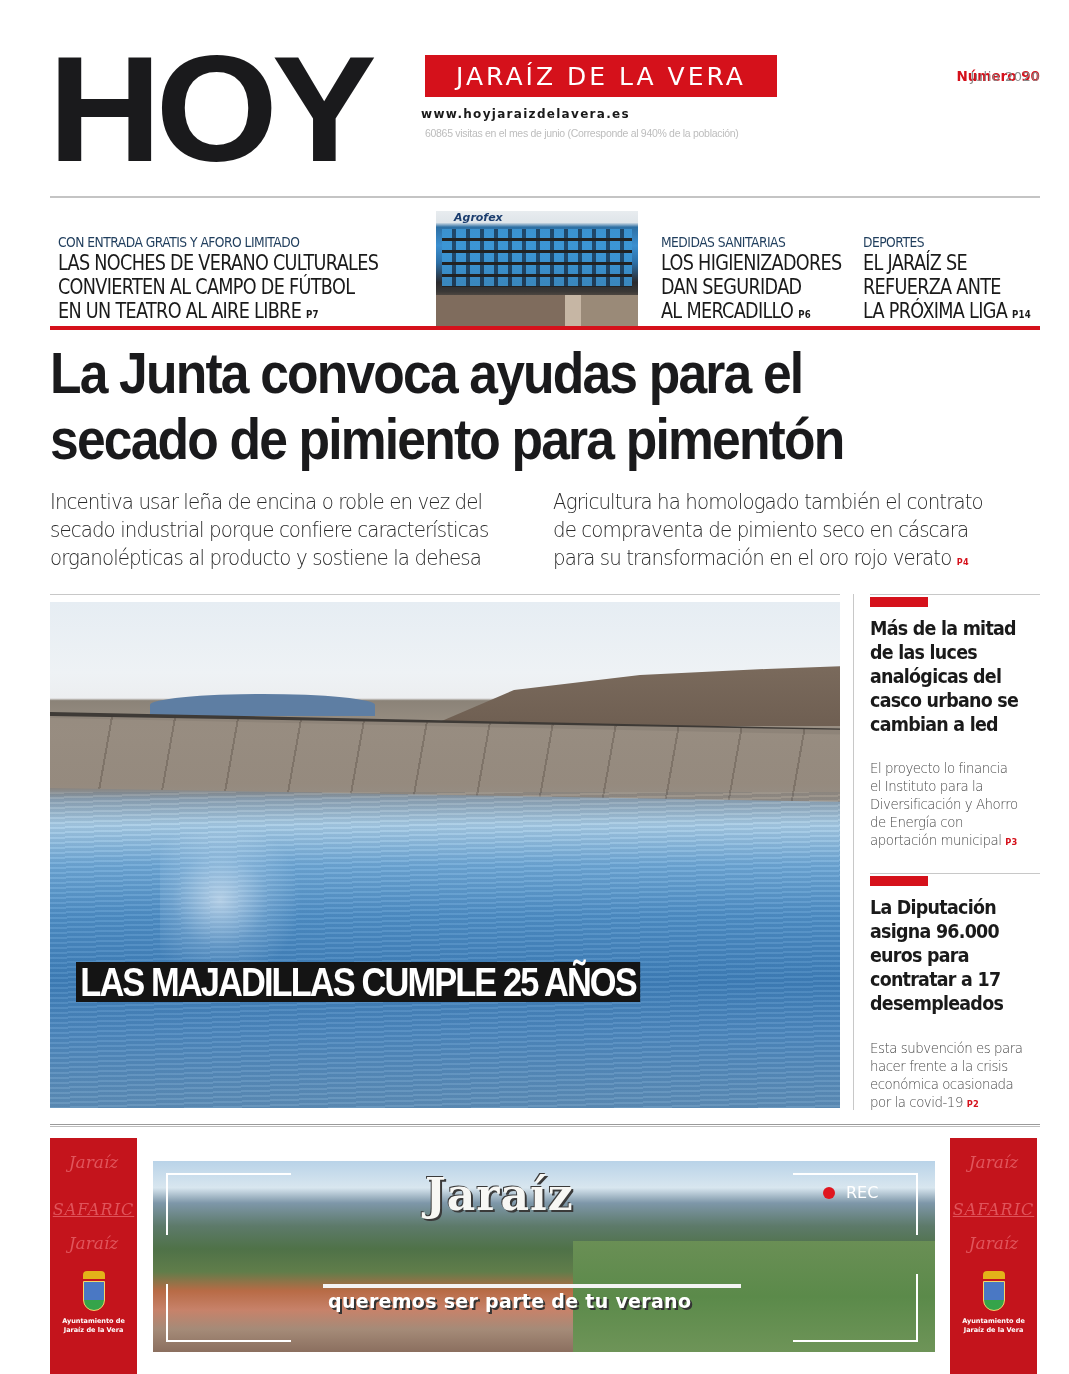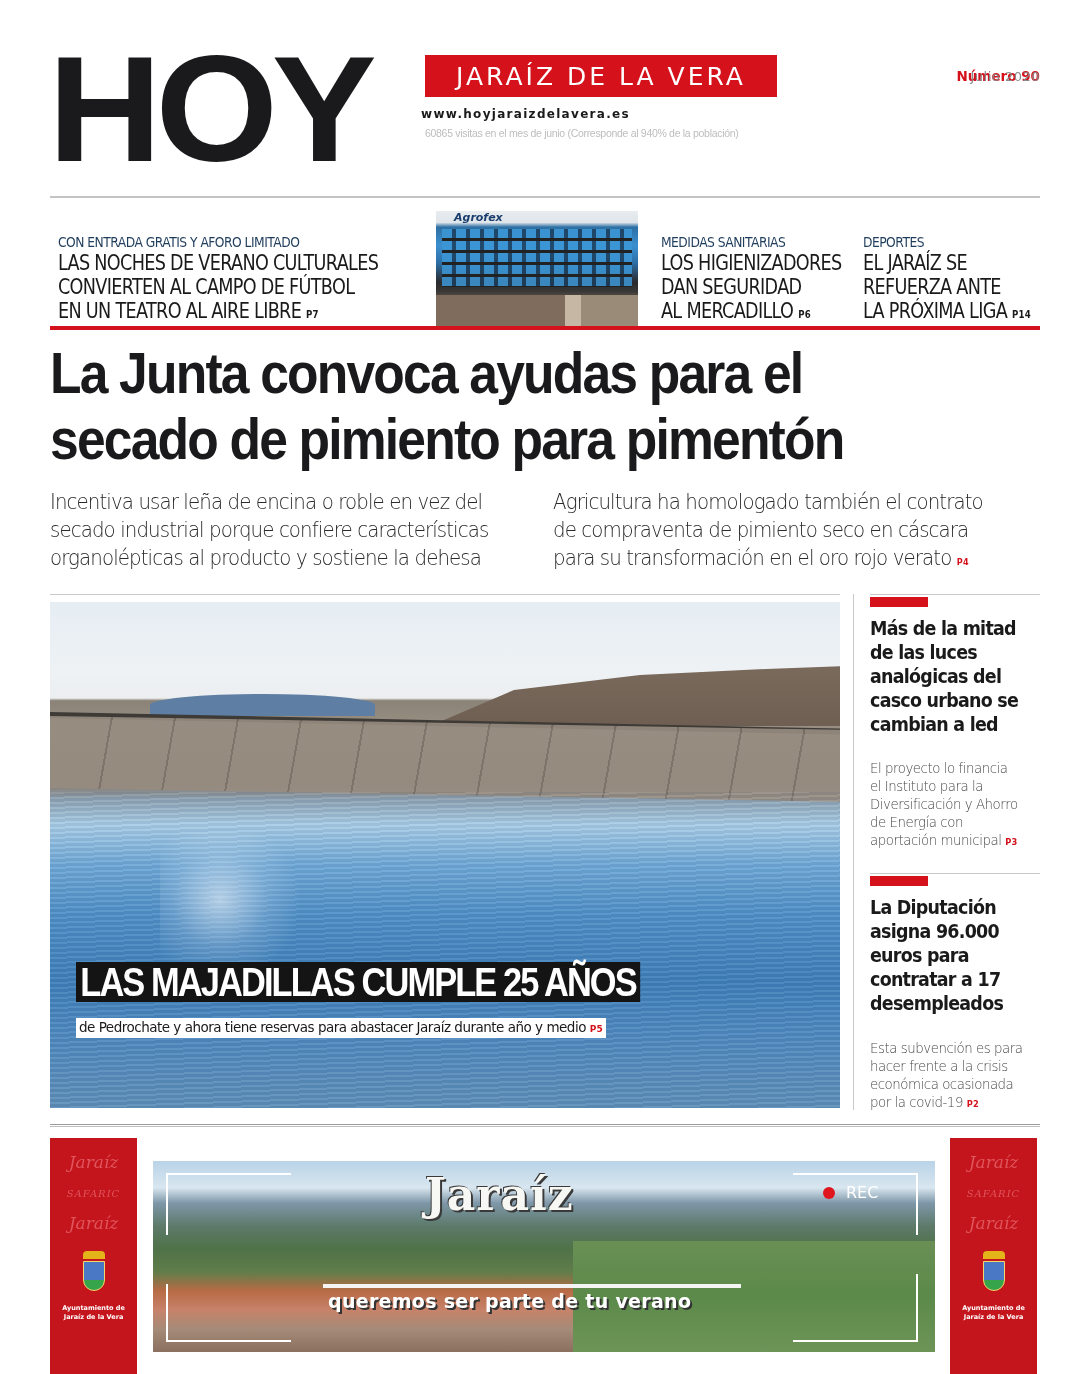--- a/index.html
+++ b/index.html
@@ -50,26 +50,26 @@
   .side-vrule { position: absolute; left: 853px; top: 594px; width: 1px; height: 516px; background: #c8c8c8; }
   .side-hrule { position: absolute; left: 870px; width: 170px; height: 1px; background: #c8c8c8; }
   .side-tag { position: absolute; left: 870px; width: 58px; height: 10px; background: #d5111b; }
   .side-head { position: absolute; left: 870px; font-family: "DejaVu Sans", sans-serif; font-weight: 700; font-size: 19px; line-height: 24px; letter-spacing: -0.8px; color: #1a1a1a; transform: scaleX(0.92); transform-origin: left top; white-space: nowrap; }
   .side-body { position: absolute; left: 870px; font-family: "DejaVu Sans", sans-serif; font-weight: 300; font-size: 14.5px; line-height: 18px; color: #4a4a4a; letter-spacing: -0.5px; transform: scaleX(0.92); transform-origin: left top; white-space: nowrap; }
 
   
   .rule-ad { position: absolute; left: 50px; top: 1124px; width: 990px; height: 3px; border-top: 1px solid #9a9a9a; border-bottom: 1px solid #bdbdbd; }
   .ad-side { position: absolute; top: 1138px; width: 87px; height: 236px; background: #c4141c; display: flex; flex-direction: column; align-items: center; }
   .ad-side .brand { font-family: "DejaVu Serif", serif; font-style: italic; color: #e0545b; font-size: 17px; margin-top: 14px; }
-  .ad-side .brand.small { font-size: 10px; margin-top: 16px; letter-spacing: 1px; }
+  .ad-side .brand.small { font-size: 16px; margin-top: 28px; letter-spacing: 1px; text-decoration: underline; }
   .ad-side .brand.three { margin-top: 14px; }
   .ad-side .crest { margin-top: 18px; width: 26px; height: 40px; }
   .ad-side .crest-crown { width: 22px; height: 8px; margin: 0 auto; background: #e3b319; border-radius: 4px 4px 0 0; }
   .ad-side .crest-shield { width: 22px; height: 30px; margin: 2px auto 0; background: linear-gradient(180deg, #4a78c4 0 65%, #35a44a 65%); border-radius: 0 0 11px 11px; border: 1px solid #f2d86a; }
-  .ad-side .town { font-family: "DejaVu Sans", sans-serif; font-weight: 700; font-size: 6.5px; color: #ffffff; text-align: center; line-height: 9px; margin-top: 13px; }
+  .ad-side .town { font-family: "DejaVu Sans", sans-serif; font-weight: 700; font-size: 6.5px; color: #ffffff; text-align: center; line-height: 9px; margin-top: 6px; }
   .ad-banner { position: absolute; left: 153px; top: 1161px; width: 782px; height: 191px; overflow: hidden;
     background: linear-gradient(180deg, #b9d3e8 0%, #d8e6ef 14%, #7e97a9 22%, #5d7a6a 34%, #4f7248 46%, #607d4a 58%, #b86b46 68%, #c7826a 78%, #a58b78 88%, #8b6f5f 100%); }
   .ad-banner .town-right { position: absolute; left: 420px; top: 80px; width: 362px; height: 111px; background: linear-gradient(180deg, #6a8f55 0%, #5b8a4a 50%, #6e9458 100%); }
   .ad-banner .frame { position: absolute; border-color: #ffffff; border-style: solid; border-width: 0; }
   .ad-banner .frame.tl { left: 13px; top: 12px; width: 125px; height: 62px; border-top-width: 2px; border-left-width: 2px; }
   .ad-banner .frame.bl { left: 13px; top: 123px; width: 125px; height: 58px; border-bottom-width: 2px; border-left-width: 2px; }
   .ad-banner .frame.tr { left: 640px; top: 12px; width: 125px; height: 62px; border-top-width: 2px; border-right-width: 2px; }
   .ad-banner .frame.br { left: 640px; top: 113px; width: 125px; height: 68px; border-bottom-width: 2px; border-right-width: 2px; }
   .ad-banner .bar { position: absolute; left: 170px; top: 123px; width: 418px; height: 4px; background: #f4f4f4; }
   .ad-banner .title1 { position: absolute; left: 272px; top: 8px; font-family: "DejaVu Serif", serif; font-weight: 700; font-size: 44px; color: #f7f7f4; text-shadow: 2px 2px 0 #3a3a3a, -1px -1px 0 #3a3a3a; letter-spacing: 1px; }
@@ -137,21 +137,20 @@
 <div class="rule-mid"></div>
 <div class="main-photo">
   <div class="hill-left"></div>
   <div class="hill-right"></div>
   <div class="dam-top"></div>
   <div class="dam-face"></div>
   <div class="ripples"></div>
   <div class="sparkle"></div>
   <div class="photo-title">LAS MAJADILLAS CUMPLE 25 AÑOS</div>
   <div class="photo-caption">
-    <div><span class="line"><span>de Pedrochate y ahora tiene reservas para abastacer Jaraíz durante año y medio</span> <span class="page-ref red" style="font-size:9px;">P5</span></span></div>
   </div>
 </div>
 
 <div class="side-vrule"></div>
 
 <div class="side-hrule" style="top:594px;"></div>
 <div class="side-tag" style="top:597px;"></div>
 <div class="side-head" style="top:616px;">
   <div>Más de la mitad</div>
   <div>de las luces</div>

